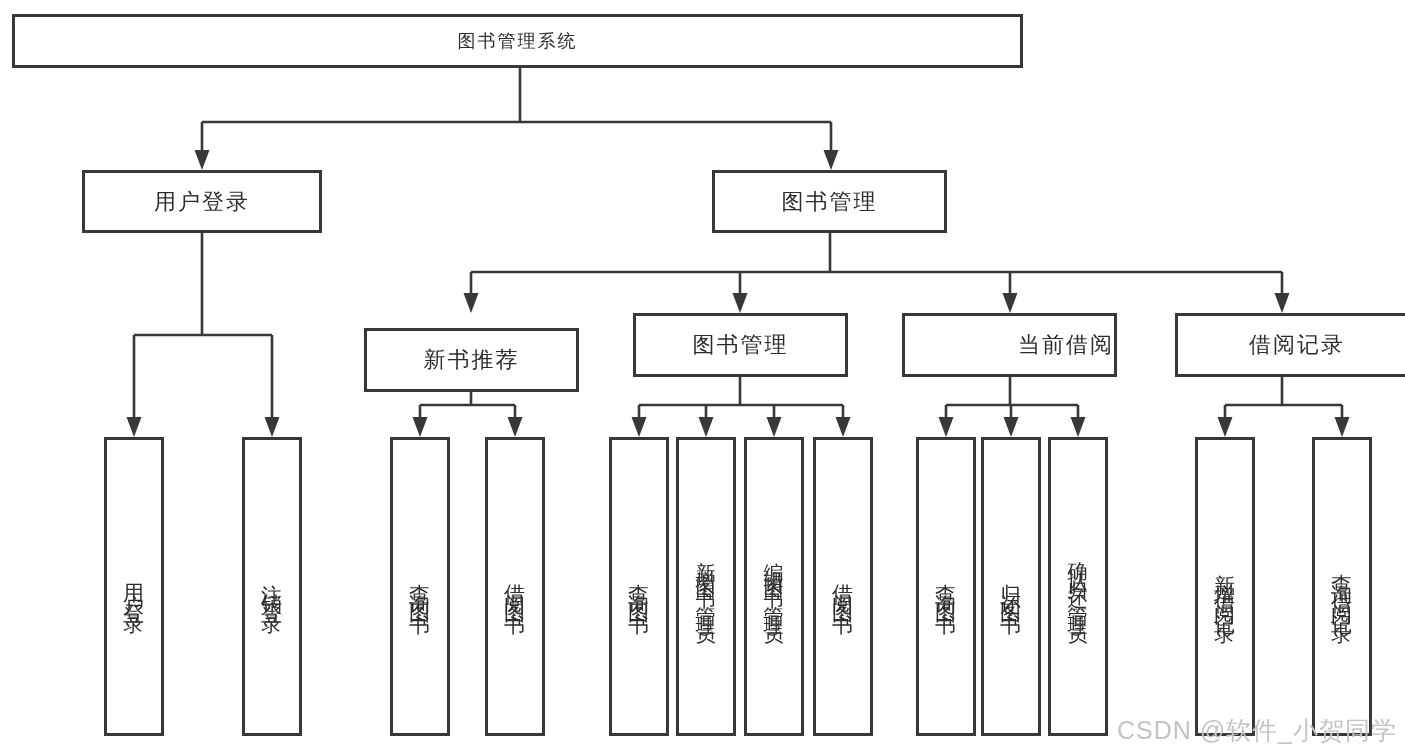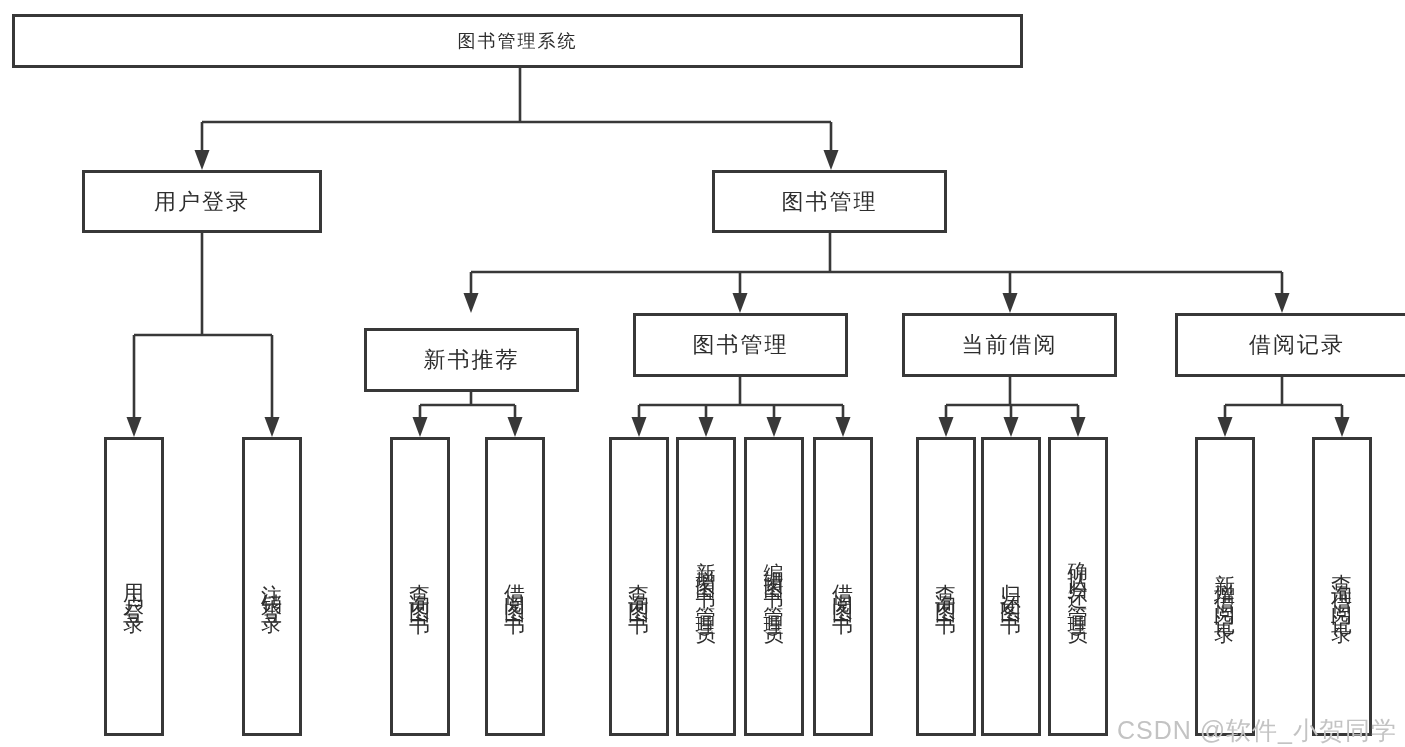--- a/index.html
+++ b/index.html
@@ -109,21 +109,21 @@
   <div class="box h-box" style="left:712px; top:170px; width:235px; height:63px;">
     <span>图书管理</span>
   </div>
 
   <div class="box h-box" style="left:364px; top:328px; width:215px; height:64px;">
     <span>新书推荐</span>
   </div>
   <div class="box h-box" style="left:633px; top:313px; width:215px; height:64px;">
     <span>图书管理</span>
   </div>
-  <div class="box h-box" style="left:902px; top:313px; width:215px; height:64px;">
+  <div class="box h-box" style="left:902px; top:313px; width:215px; height:64px;justify-content:flex-end;">
     <span>当前借阅</span>
   </div>
   <div class="box h-box" style="left:1175px; top:313px; width:244px; height:64px;">
     <span>借阅记录</span>
   </div>
 
   <div class="box leaf-box" style="left:104px;">
     <span class="v-label">用户登录</span>
   </div>
   <div class="box leaf-box" style="left:242px;">

